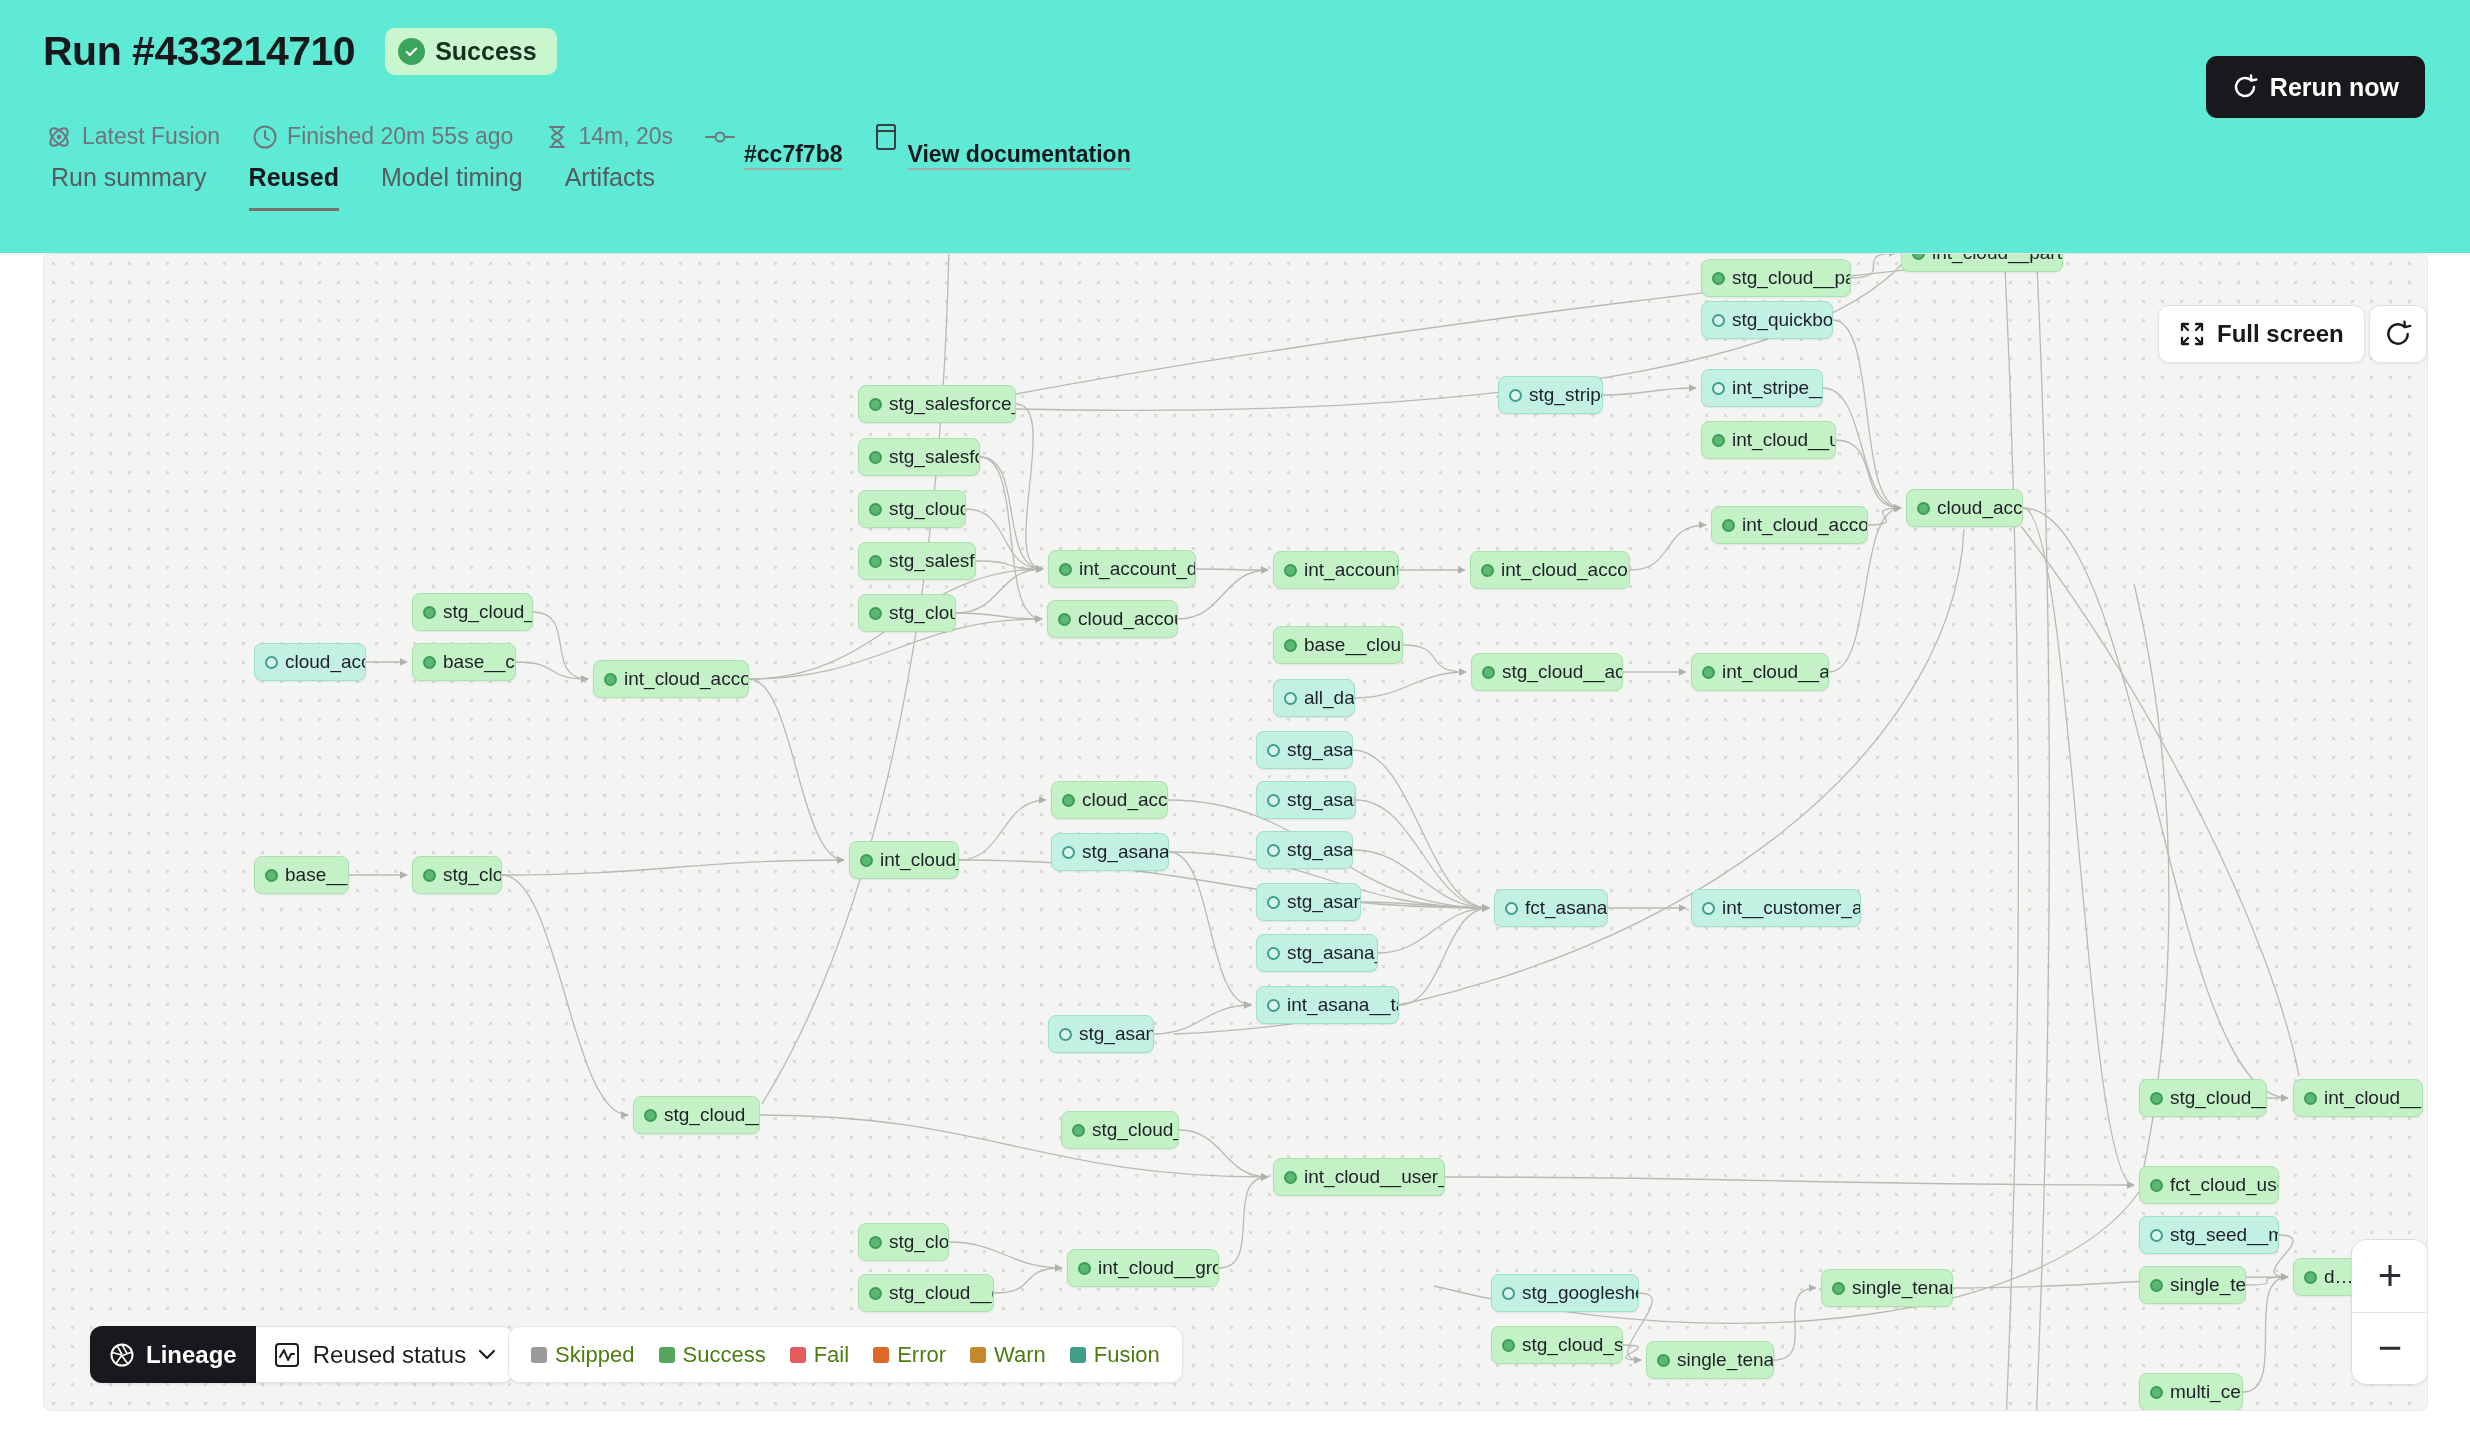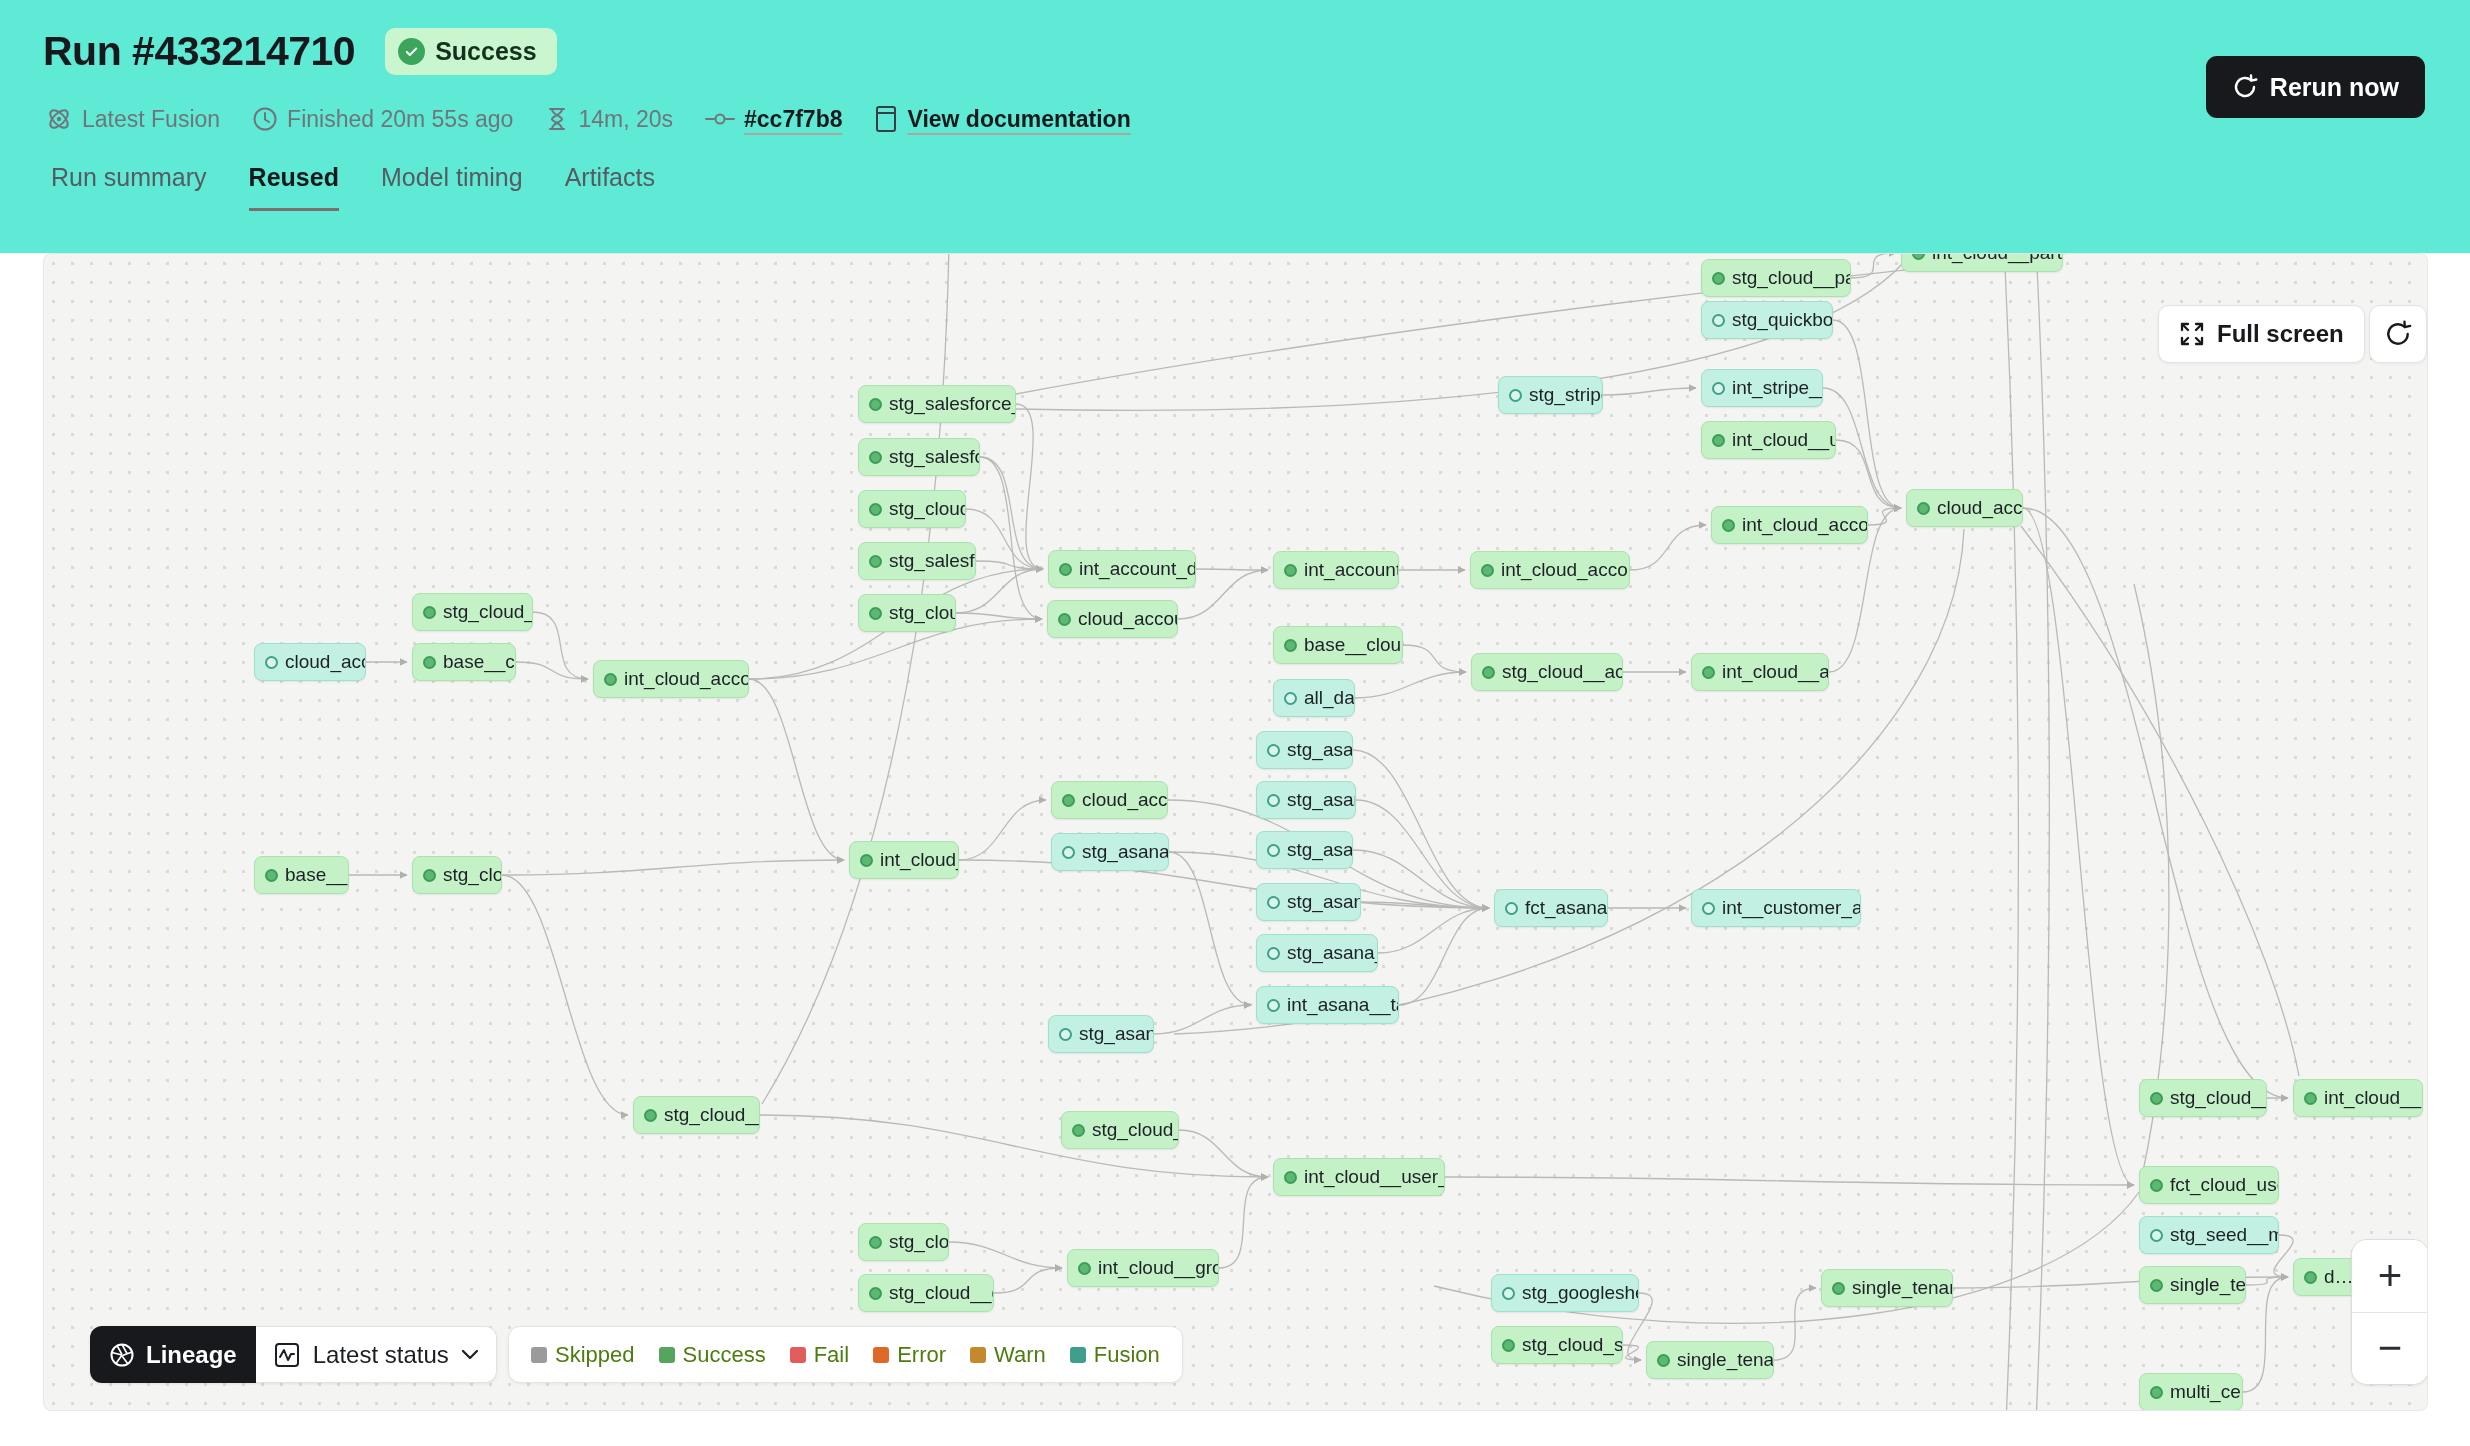--- a/index.html
+++ b/index.html
@@ -12,21 +12,21 @@
   .run-title { font-size:41px; font-weight:700; letter-spacing:-0.5px; color:#17191c; }
   .status-badge { display:flex; align-items:center; gap:10px; background:#c9f5cf; border-radius:10px;
     padding:9px 20px 9px 13px; font-size:25px; font-weight:600; color:#15301d; }
   .badge-check { width:27px; height:27px; border-radius:50%; background:#3ba55c; display:flex;
     align-items:center; justify-content:center; }
   .meta-row { position:absolute; left:45px; top:105px; display:flex; align-items:center; gap:32px;
     font-size:23px; color:#6f757c; }
   .meta-item { display:flex; align-items:center; gap:9px; }
   .meta-item svg { display:block; }
   .meta-link { color:#17191c; font-weight:600; text-decoration:underline;
-    text-decoration-color:#a8a8a4; text-decoration-thickness:2px; text-underline-offset:6px; cursor:pointer; }
+    text-decoration-color:#a8a8a4; text-decoration-thickness:2px; text-underline-offset:6px; cursor:pointer;margin-top:36px; }
   .tabs-row { position:absolute; left:51px; top:163px; display:flex; gap:42px; font-size:25px; }
   .tab { color:#565b62; padding-bottom:16px; cursor:pointer; }
   .tab.active { color:#17191c; font-weight:600; border-bottom:3px solid #79716b; }
   .rerun-btn { position:absolute; right:45px; top:56px; height:62px; display:flex; align-items:center;
     gap:12px; background:#17191c; color:#fff; border:none; border-radius:11px; padding:0 26px;
     font-size:25px; font-weight:600; font-family:inherit; cursor:pointer; }
 
   
   .canvas { position:absolute; left:43px; top:253px; width:2385px; height:1158px;
     background:#f4f4f2; border:1px solid #e7e7e5; border-radius:8px; overflow:hidden;
@@ -464,21 +464,21 @@
         <circle cx="13" cy="13" r="10.5" fill="none" stroke="#fff" stroke-width="2"></circle>
         <path d="M13 2.5l5 9M23 10l-9.5 3.5M19 22l-6-8M7 21.5l6-8.5M3 10.5l10 2.5M8 3.5l5 9" fill="none" stroke="#fff" stroke-width="1.6"></path>
       </svg>
       <span>Lineage</span>
     </button>
     <div class="status-select">
       <svg width="28" height="28" viewBox="0 0 28 28">
         <rect x="3" y="3" width="22" height="22" rx="3" fill="none" stroke="#1b1e22" stroke-width="2"></rect>
         <path d="M7 16l4-7 4 10 3-6h3" fill="none" stroke="#1b1e22" stroke-width="2" stroke-linejoin="round" stroke-linecap="round"></path>
       </svg>
-      <span>Latest status</span>
+      <span>Reused status</span>
       <svg width="18" height="12" viewBox="0 0 18 12">
         <path d="M2 2l7 7 7-7" fill="none" stroke="#1b1e22" stroke-width="2.2" stroke-linecap="round" stroke-linejoin="round"></path>
       </svg>
     </div>
   </div>
 
   <div class="legend-box">
     <div class="legend-item">
       <span class="legend-swatch" style="background: rgb(155, 155, 155);"></span>
       <span>Skipped</span>

